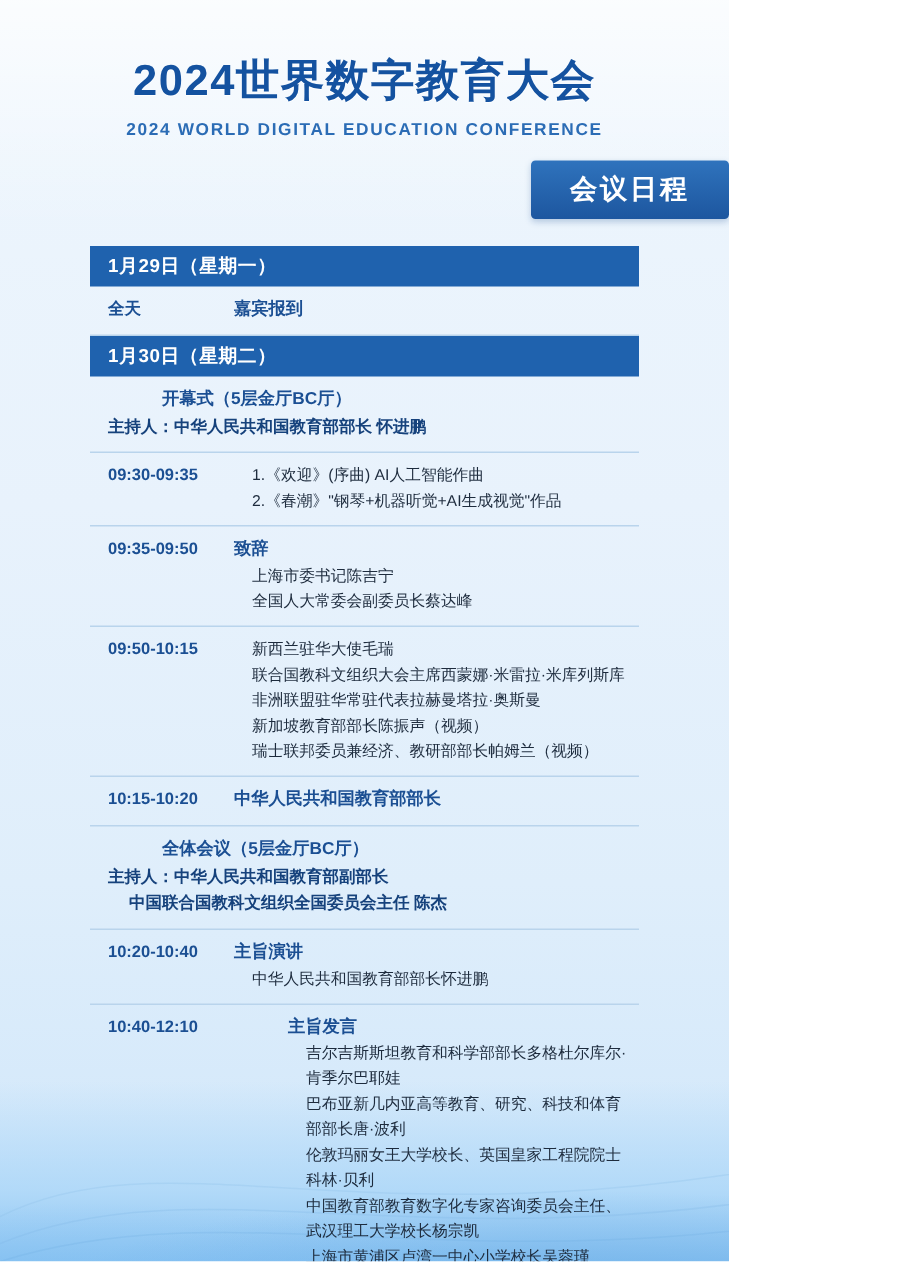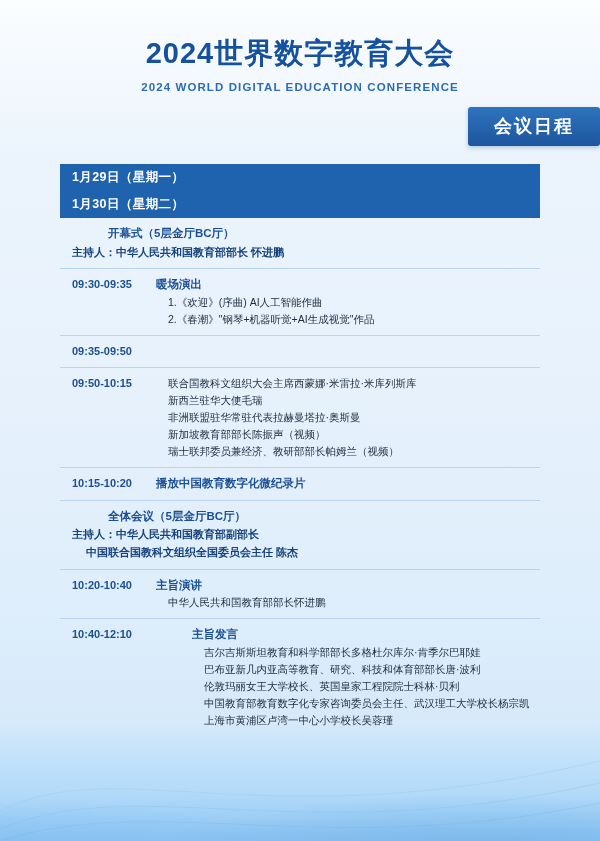--- a/index.html
+++ b/index.html
@@ -8,21 +8,21 @@
   }
   body {
     width: 600px;
     height: 841px;
     font-family: "Liberation Sans", sans-serif;
     background: #ffffff;
     overflow: hidden;
   }
   .page {
     position: relative;
-    width: 600px;
+    width: 486px;
     height: 841px;
     background: linear-gradient(180deg, #eef6fd 0%, #e8f2fc 40%, #dfeefb 70%, #cfe6fa 100%);
     overflow: hidden;
   }
   .bg-swoosh {
     position: absolute;
     left: 0;
     right: 0;
     bottom: 0;
     height: 120px;
@@ -167,56 +167,66 @@
     <div class="title-cn">2024世界数字教育大会</div>
     <div class="title-en">2024 WORLD DIGITAL EDUCATION CONFERENCE</div>
     <div class="ribbon-wrap">
       <div class="ribbon">会议日程</div>
     </div>
   </div>
 
   <div class="schedule">
 
     <div class="daybar">1月29日（星期一）</div>
+    <div class="row">
+      <div class="time">全天</div>
+      <div class="content">
+        <div class="heading">嘉宾报到</div>
+      </div>
+    </div>
 
     <div class="daybar">1月30日（星期二）</div>
 
     <div class="session-block">
       <div class="heading">开幕式（5层金厅BC厅）</div>
       <div class="host-line">主持人：中华人民共和国教育部部长 怀进鹏</div>
     </div>
 
     <div class="row">
       <div class="time">09:30-09:35</div>
       <div class="content">
-        <div class="heading">暖场演出</div>
         <div class="item indent">1.《欢迎》(序曲) AI人工智能作曲</div>
         <div class="item indent">2.《春潮》"钢琴+机器听觉+AI生成视觉"作品</div>
       </div>
     </div>
 
     <div class="row">
       <div class="time">09:35-09:50</div>
+      <div class="content">
+        <div class="heading">致辞</div>
+        <div class="item indent">上海市委书记陈吉宁</div>
+        <div class="item indent">全国人大常委会副委员长蔡达峰</div>
+      </div>
     </div>
 
     <div class="row">
       <div class="time">09:50-10:15</div>
       <div class="content">
+        <div class="item indent">新西兰驻华大使毛瑞</div>
         <div class="item indent">联合国教科文组织大会主席西蒙娜·米雷拉·米库列斯库</div>
-        <div class="item indent">新西兰驻华大使毛瑞</div>
         <div class="item indent">非洲联盟驻华常驻代表拉赫曼塔拉·奥斯曼</div>
         <div class="item indent">新加坡教育部部长陈振声（视频）</div>
         <div class="item indent">瑞士联邦委员兼经济、教研部部长帕姆兰（视频）</div>
       </div>
     </div>
 
     <div class="row">
       <div class="time">10:15-10:20</div>
       <div class="content">
-        <div class="heading">播放中国教育数字化微纪录片</div>
+        <div class="heading">中华人民共和国教育部部长</div>
       </div>
     </div>
 
     <div class="session-block">
       <div class="heading">全体会议（5层金厅BC厅）</div>
       <div class="host-line">主持人：中华人民共和国教育部副部长</div>
       <div class="host-line sub">中国联合国教科文组织全国委员会主任 陈杰</div>
     </div>
 
     <div class="row">

